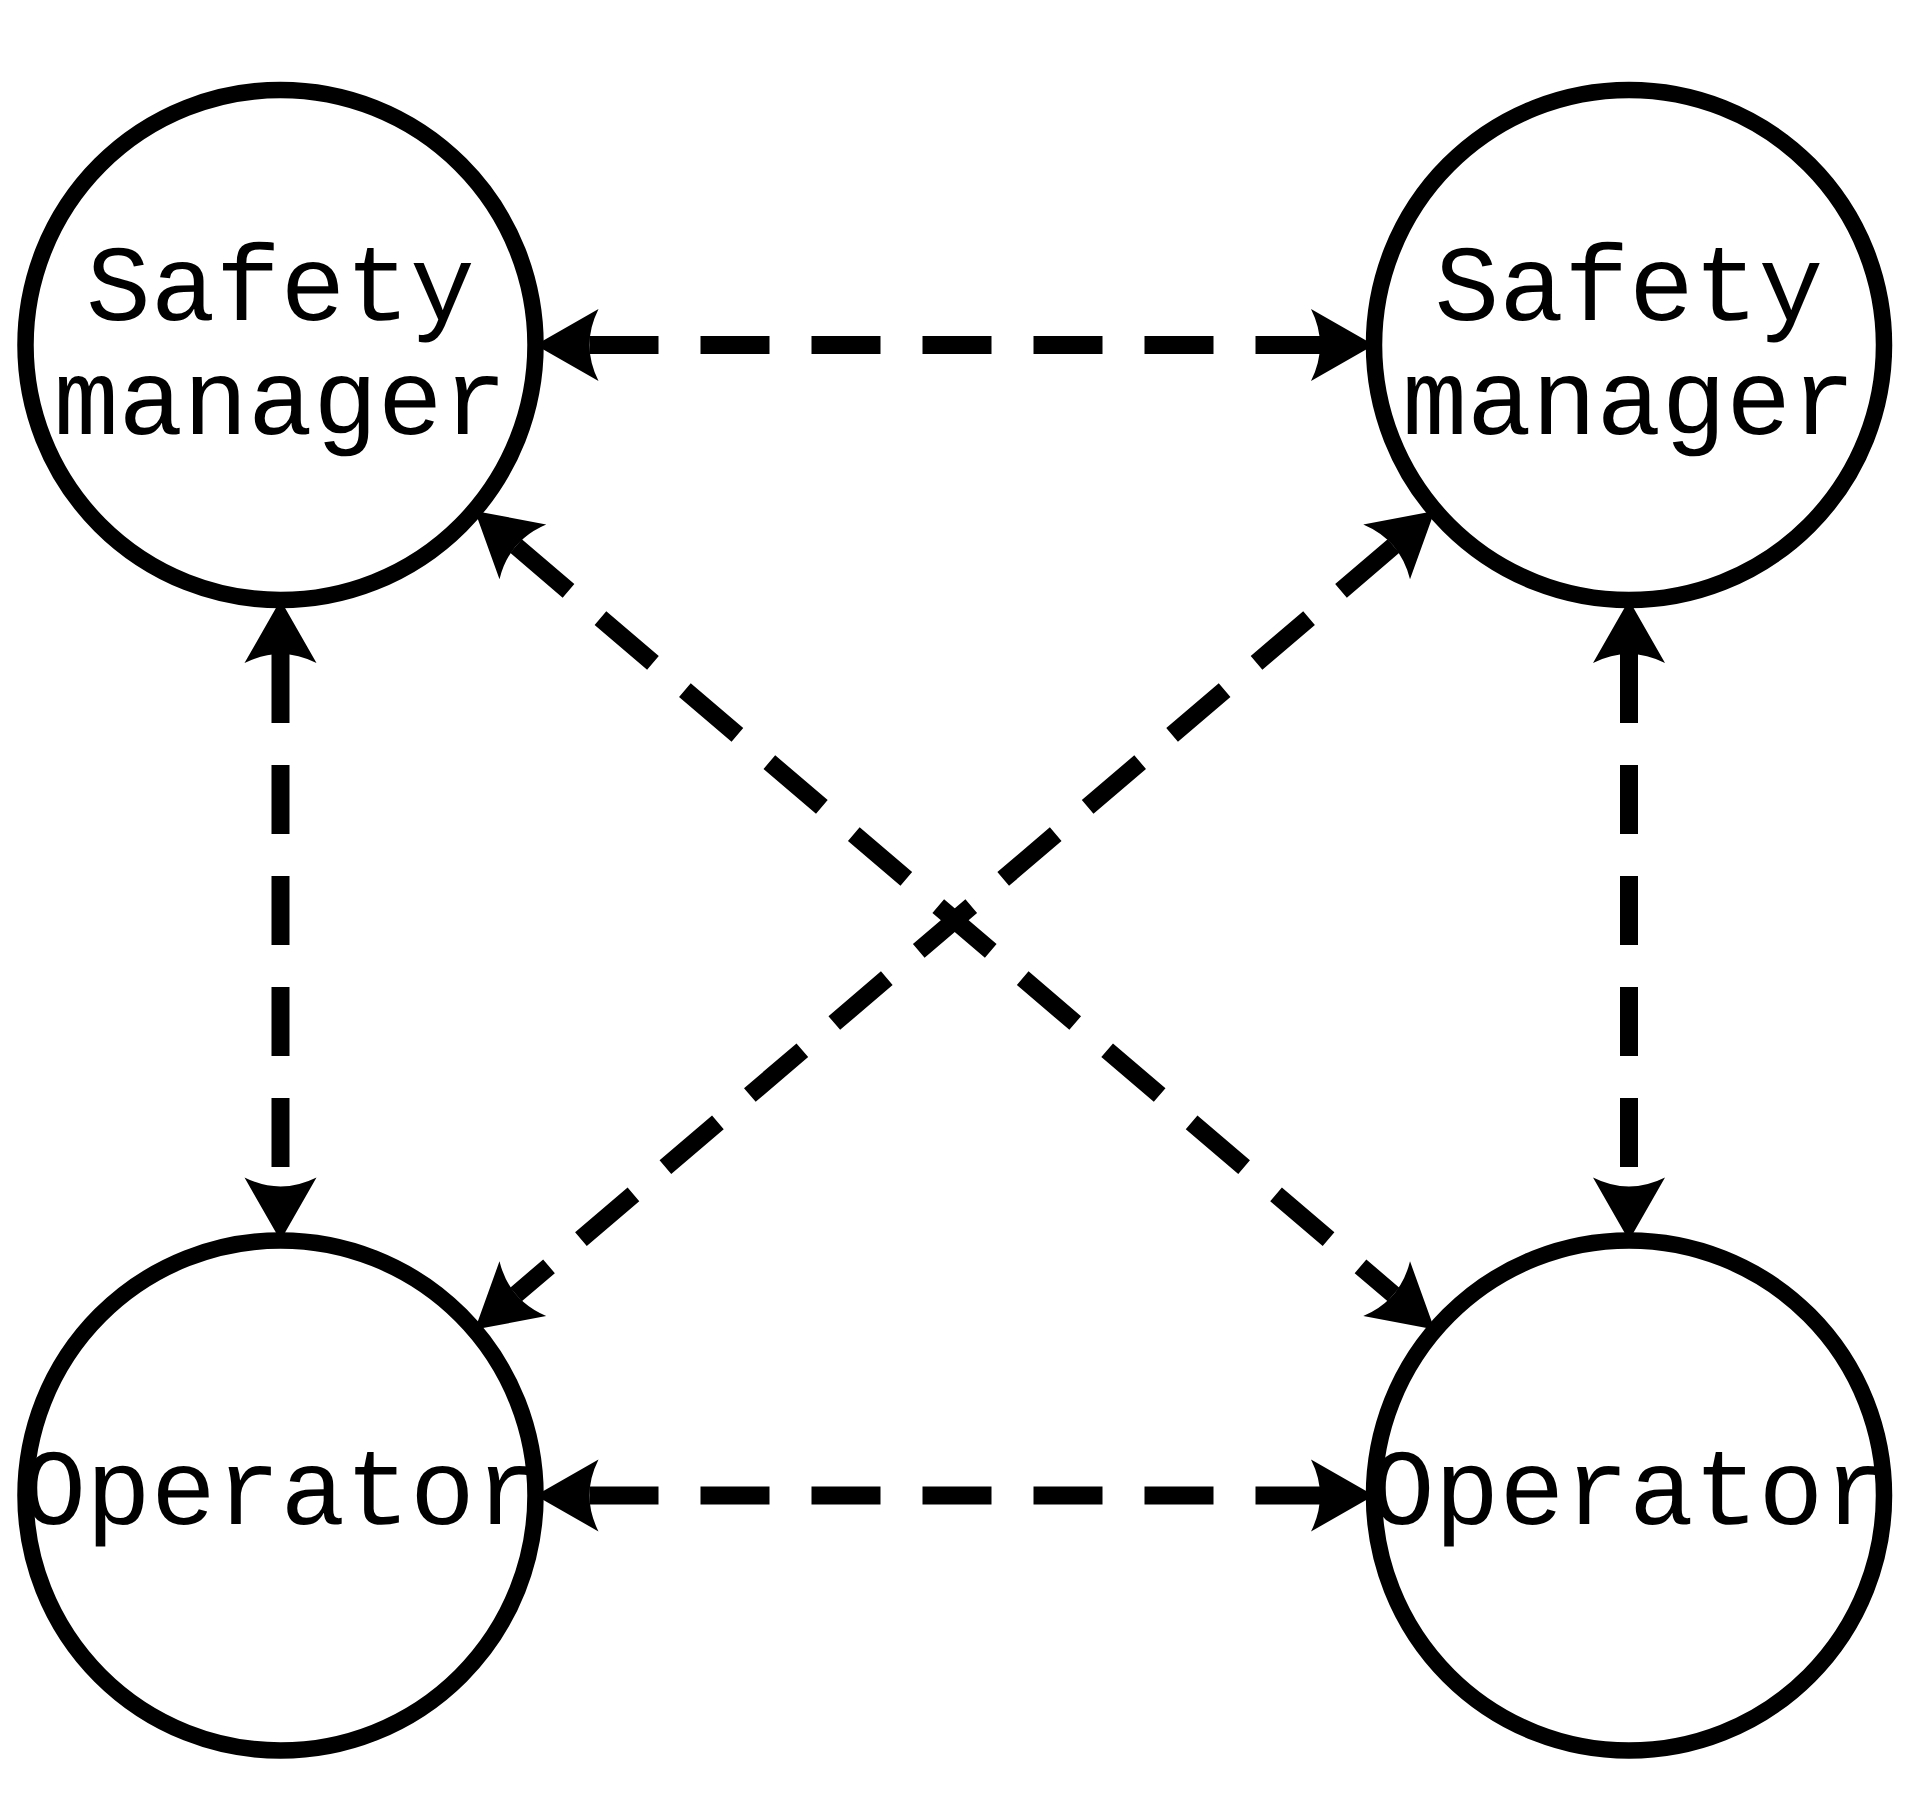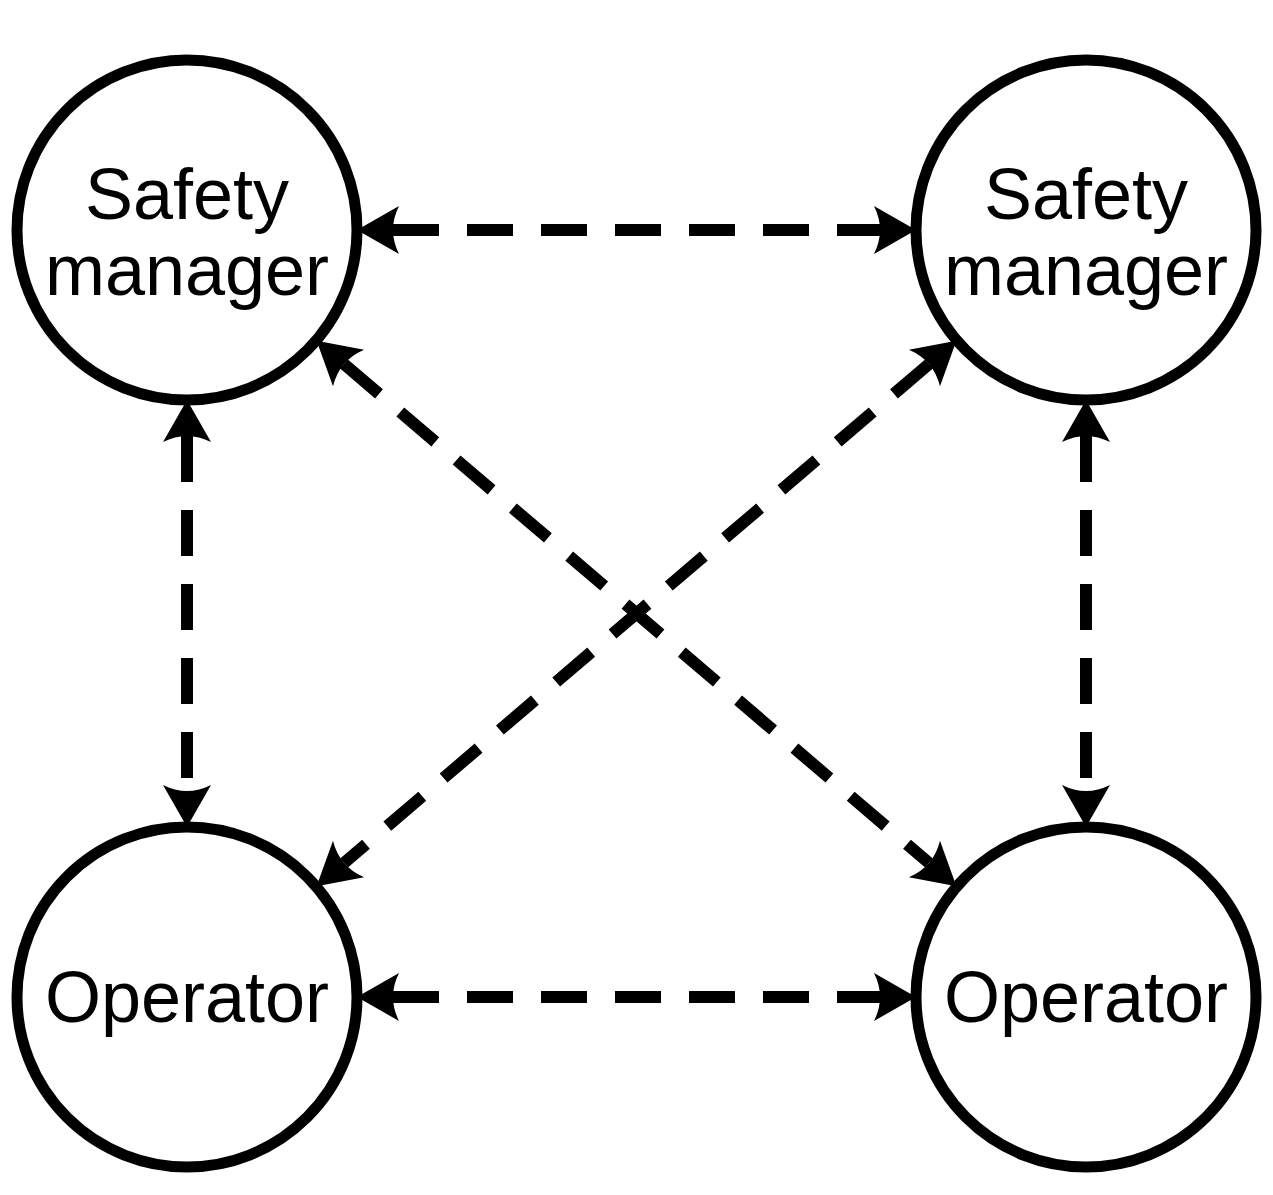--- a/index.html
+++ b/index.html
@@ -6,21 +6,21 @@
     margin: 0;
     padding: 0;
     background: #ffffff;
   }
   .diagram {
     position: relative;
     width: 1273px;
     height: 1186px;
     background: #ffffff;
     overflow: hidden;
-    font-family: Liberation Sans, sans-serif;
+    font-family: Liberation Mono, monospace;
   }
   .diagram svg {
     position: absolute;
     left: 0;
     top: 0;
   }
   .node-label {
     position: absolute;
     transform: translate(-50%, -50%);
     text-align: center;

